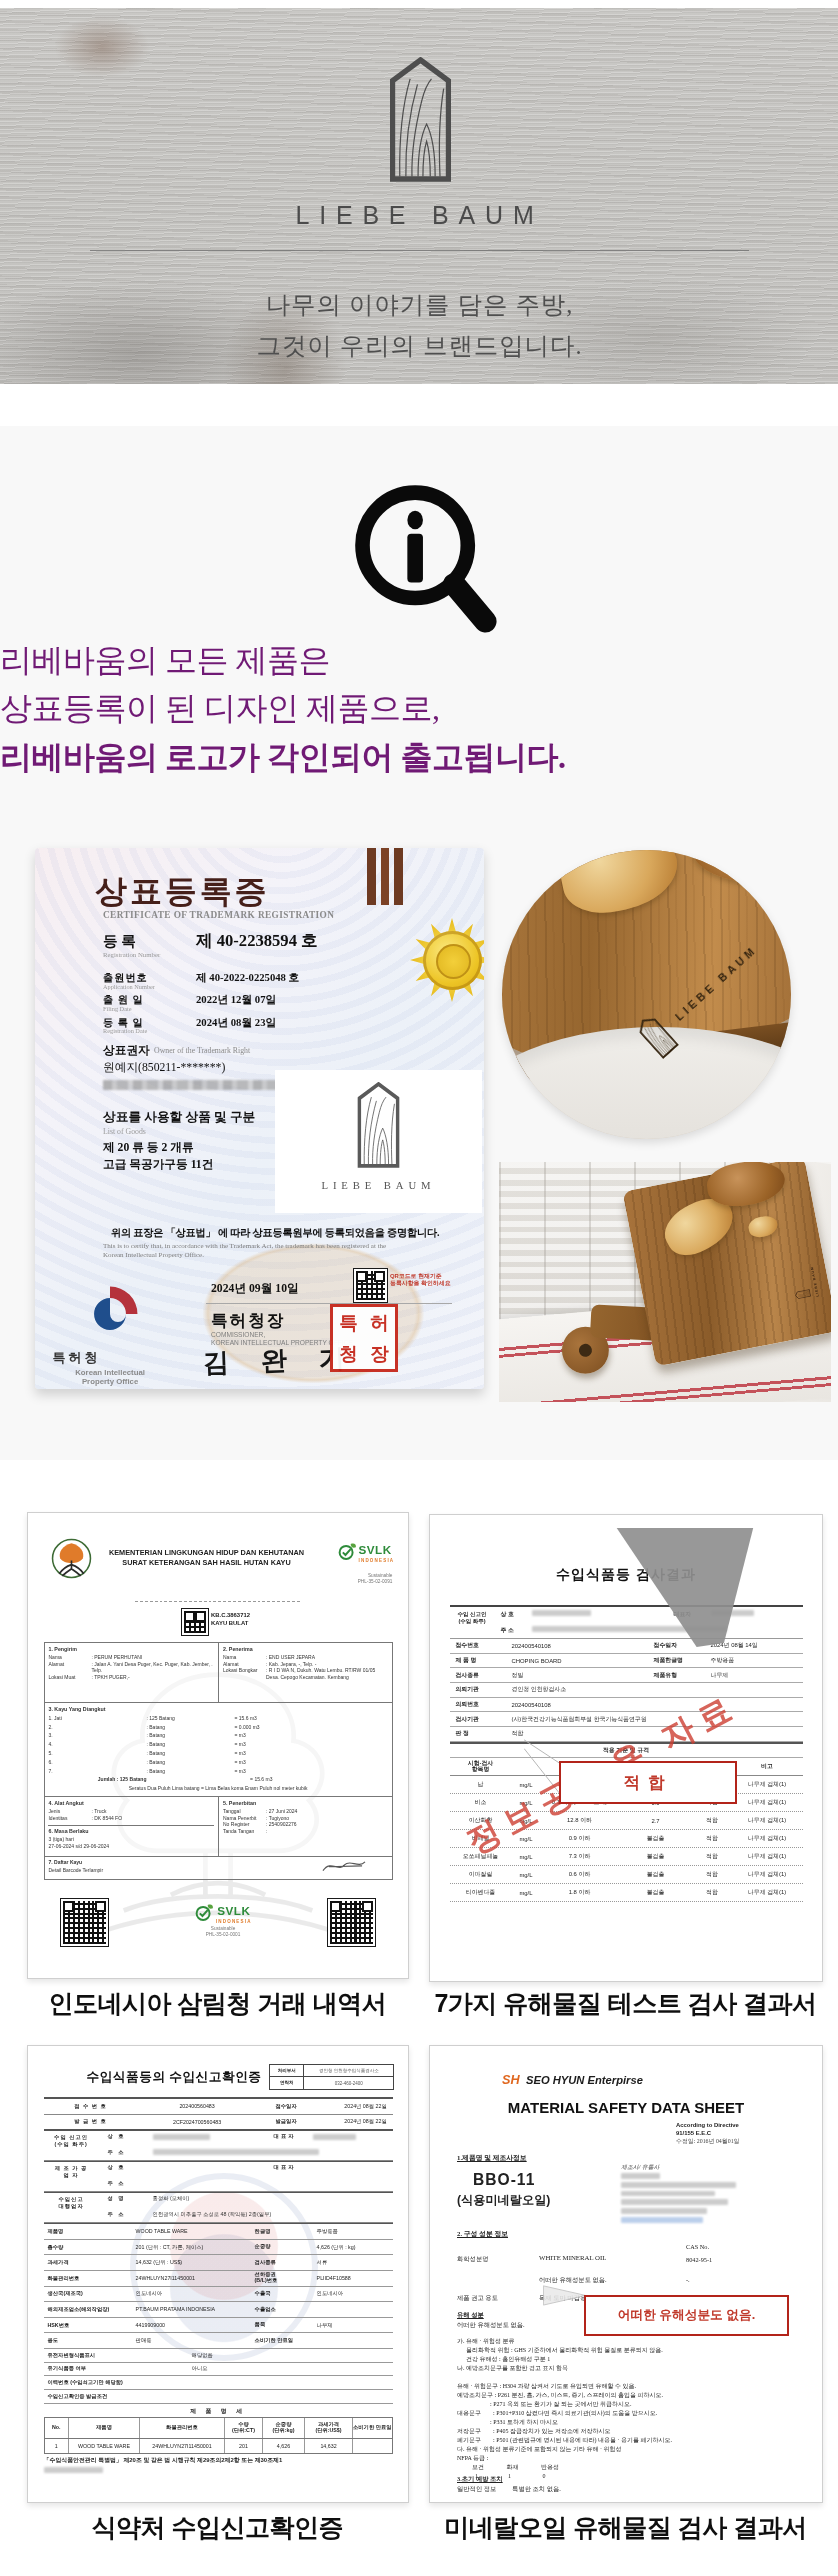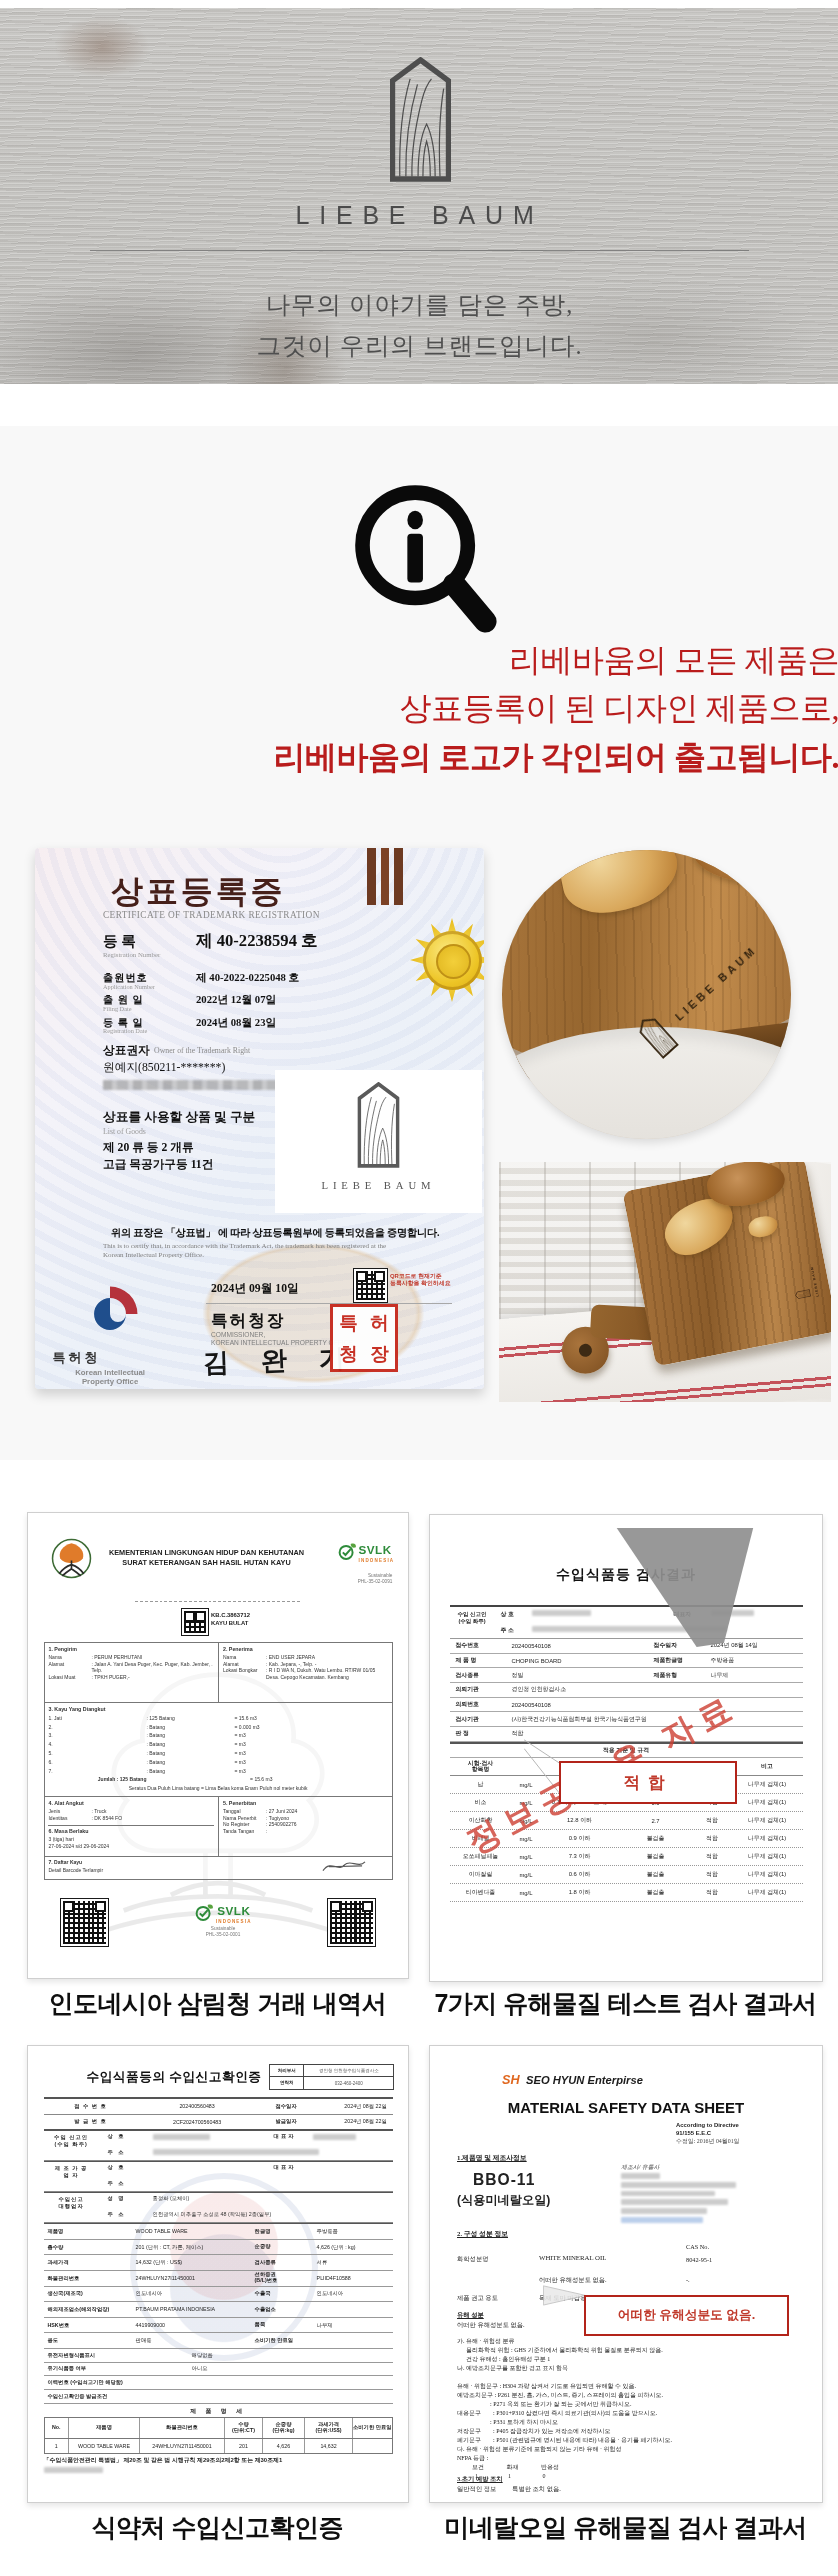--- a/index.html
+++ b/index.html
@@ -20,42 +20,42 @@
   .hero-logo{position:absolute;left:373px;top:49px;width:95px;height:125px;}
   .hero-wordmark{position:absolute;left:0;top:193px;width:100%;text-align:center;
     font-size:25px;letter-spacing:9.8px;color:#4b4b4b;font-weight:400;}
   .hero-divider{position:absolute;left:90px;top:242px;width:659px;height:1px;background:#6b6b6b;opacity:.75;}
   .hero-tag{position:absolute;left:0;width:100%;text-align:center;font-size:24.4px;color:#4f4f4f;letter-spacing:1px;}
   .hero-tag.t1{top:281px;} .hero-tag.t2{top:322px;}
 
   
   .info-sec{position:absolute;left:0;top:426px;width:839px;height:1034px;background:#f8f8f8;}
   .mag-icon{position:absolute;left:343px;top:49px;width:156px;height:166px;}
-  .intro{position:absolute;left:0;width:100%;text-align:right;color:#b91c1c;font-size:32px;letter-spacing:-0.5px;}
+  .intro{position:absolute;left:0;width:100%;text-align:left;color:#701a75;font-size:32px;letter-spacing:-0.5px;}
   .intro.l1{top:213px;} .intro.l2{top:261px;} .intro.l3{top:310px;font-weight:700;}
 
   
   .cert{position:absolute;left:35px;top:422px;width:449px;height:541px;border-radius:3.9px;
     box-shadow:0 5.9px 11.7px rgba(0,0,0,.16);overflow:hidden;
     background:
       radial-gradient(185px 117px at 62% 86%, rgba(216,170,108,.22) 55%, rgba(216,170,108,.38) 57%, rgba(216,170,108,0) 60%),
       repeating-radial-gradient(circle at 55% -10%, rgba(120,140,200,.07) 0 6.8px, transparent 6.8px 15.6px),
       linear-gradient(135deg,#f7eef1 0%,#f4f3f9 28%,#ecf1f8 55%,#f2f4fa 100%);}
   .cert-ribbon{position:absolute;left:332px;top:0;width:36px;height:57px;
     background:linear-gradient(90deg,#6d3a22 0 8.8px,transparent 8.8px 13.7px,#7c4226 13.7px 22.4px,transparent 22.4px 27px,#6d3a22 27px 36px);}
   .seal{position:absolute;left:375px;top:70px;width:84px;height:84px;}
   .seal .ray{position:absolute;inset:0;background:radial-gradient(circle,#f6d94e 30%,#e7bb1e 70%,#d3a411 100%);
     clip-path:polygon(50% 0,61% 39%,100% 50%,61% 61%,50% 100%,39% 61%,0 50%,39% 39%);}
   .seal .ray.r2{transform:rotate(30deg);} .seal .ray.r3{transform:rotate(60deg);}
   .seal .core{position:absolute;left:12.7px;top:12.7px;width:59px;height:59px;border-radius:50%;
     background:radial-gradient(circle at 40% 35%,#fbe87e,#edc526 60%,#d8a912);box-shadow:inset 0 0 0 2.9px rgba(170,120,10,.5);}
   .seal .core::after{content:"";position:absolute;left:13.7px;top:13.7px;width:31px;height:31px;border-radius:50%;
     border:2px solid rgba(160,110,10,.55);background:radial-gradient(circle,#f3cf3a,#e0b51e);}
-  .cert-title{position:absolute;left:76px;top:21.5px;font-size:32px;font-weight:700;color:#46201a;letter-spacing:2.9px;}
-  .cert-sub{position:absolute;left:68px;top:62px;font-size:9.3px;color:#8a8a8a;letter-spacing:0.4px;}
+  .cert-title{position:absolute;left:60px;top:21.5px;font-size:32px;font-weight:700;color:#46201a;letter-spacing:2.9px;}
+  .cert-sub{position:absolute;left:68px;top:62px;font-size:9.3px;color:#8a8a8a;letter-spacing:0.4px;font-weight:bold;}
   .reg-label{position:absolute;left:68px;top:84px;font-size:14.6px;font-weight:700;color:#111;}
   .reg-en{position:absolute;left:68px;top:103px;font-size:6.8px;color:#9a9a9a;}
   .reg-no{position:absolute;left:161px;top:82px;font-size:16.6px;font-weight:700;color:#111;}
   .cert-rows{position:absolute;left:68px;top:121px;width:361px;}
   .cert-row{position:relative;height:22.4px;}
   .cr-label{position:absolute;left:0;top:2px;font-weight:700;font-size:10.2px;color:#111;letter-spacing:1px;}
   .cr-en{position:absolute;left:0;top:13.7px;font-size:6.3px;color:#9a9a9a;}
   .cr-value{position:absolute;left:93px;top:2px;font-weight:700;font-size:10.7px;color:#111;}
   .owner-label{position:absolute;left:68px;top:195px;font-size:11.7px;font-weight:700;color:#111;}
   .owner-en{position:absolute;left:119px;top:198px;font-size:7.8px;color:#8a8a8a;}

